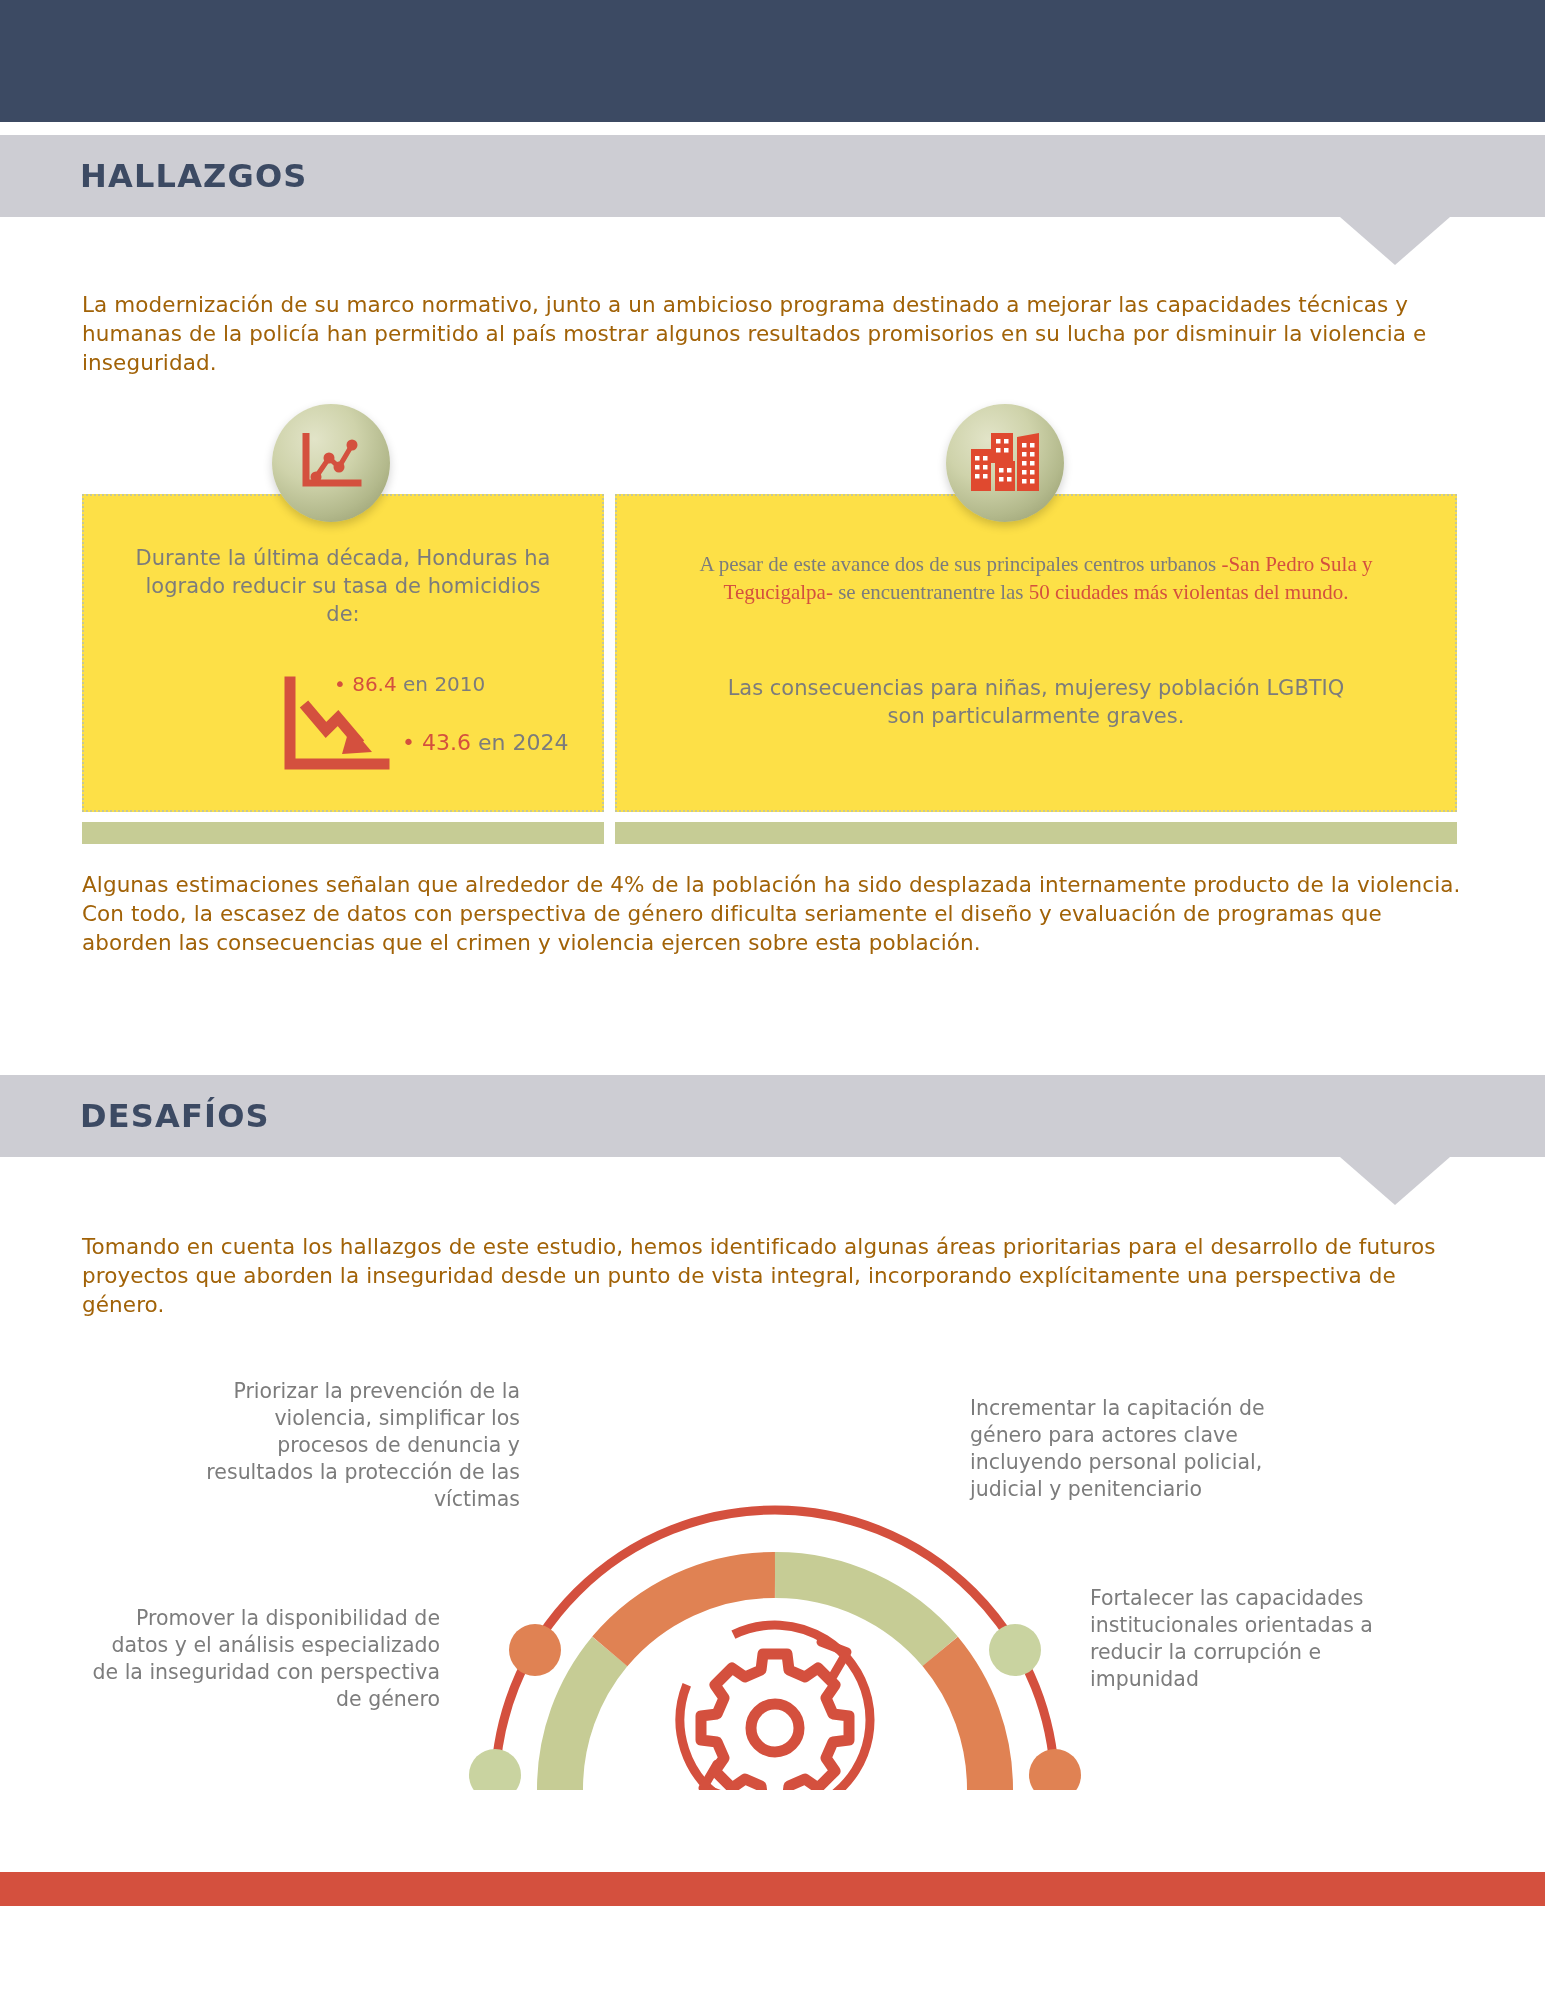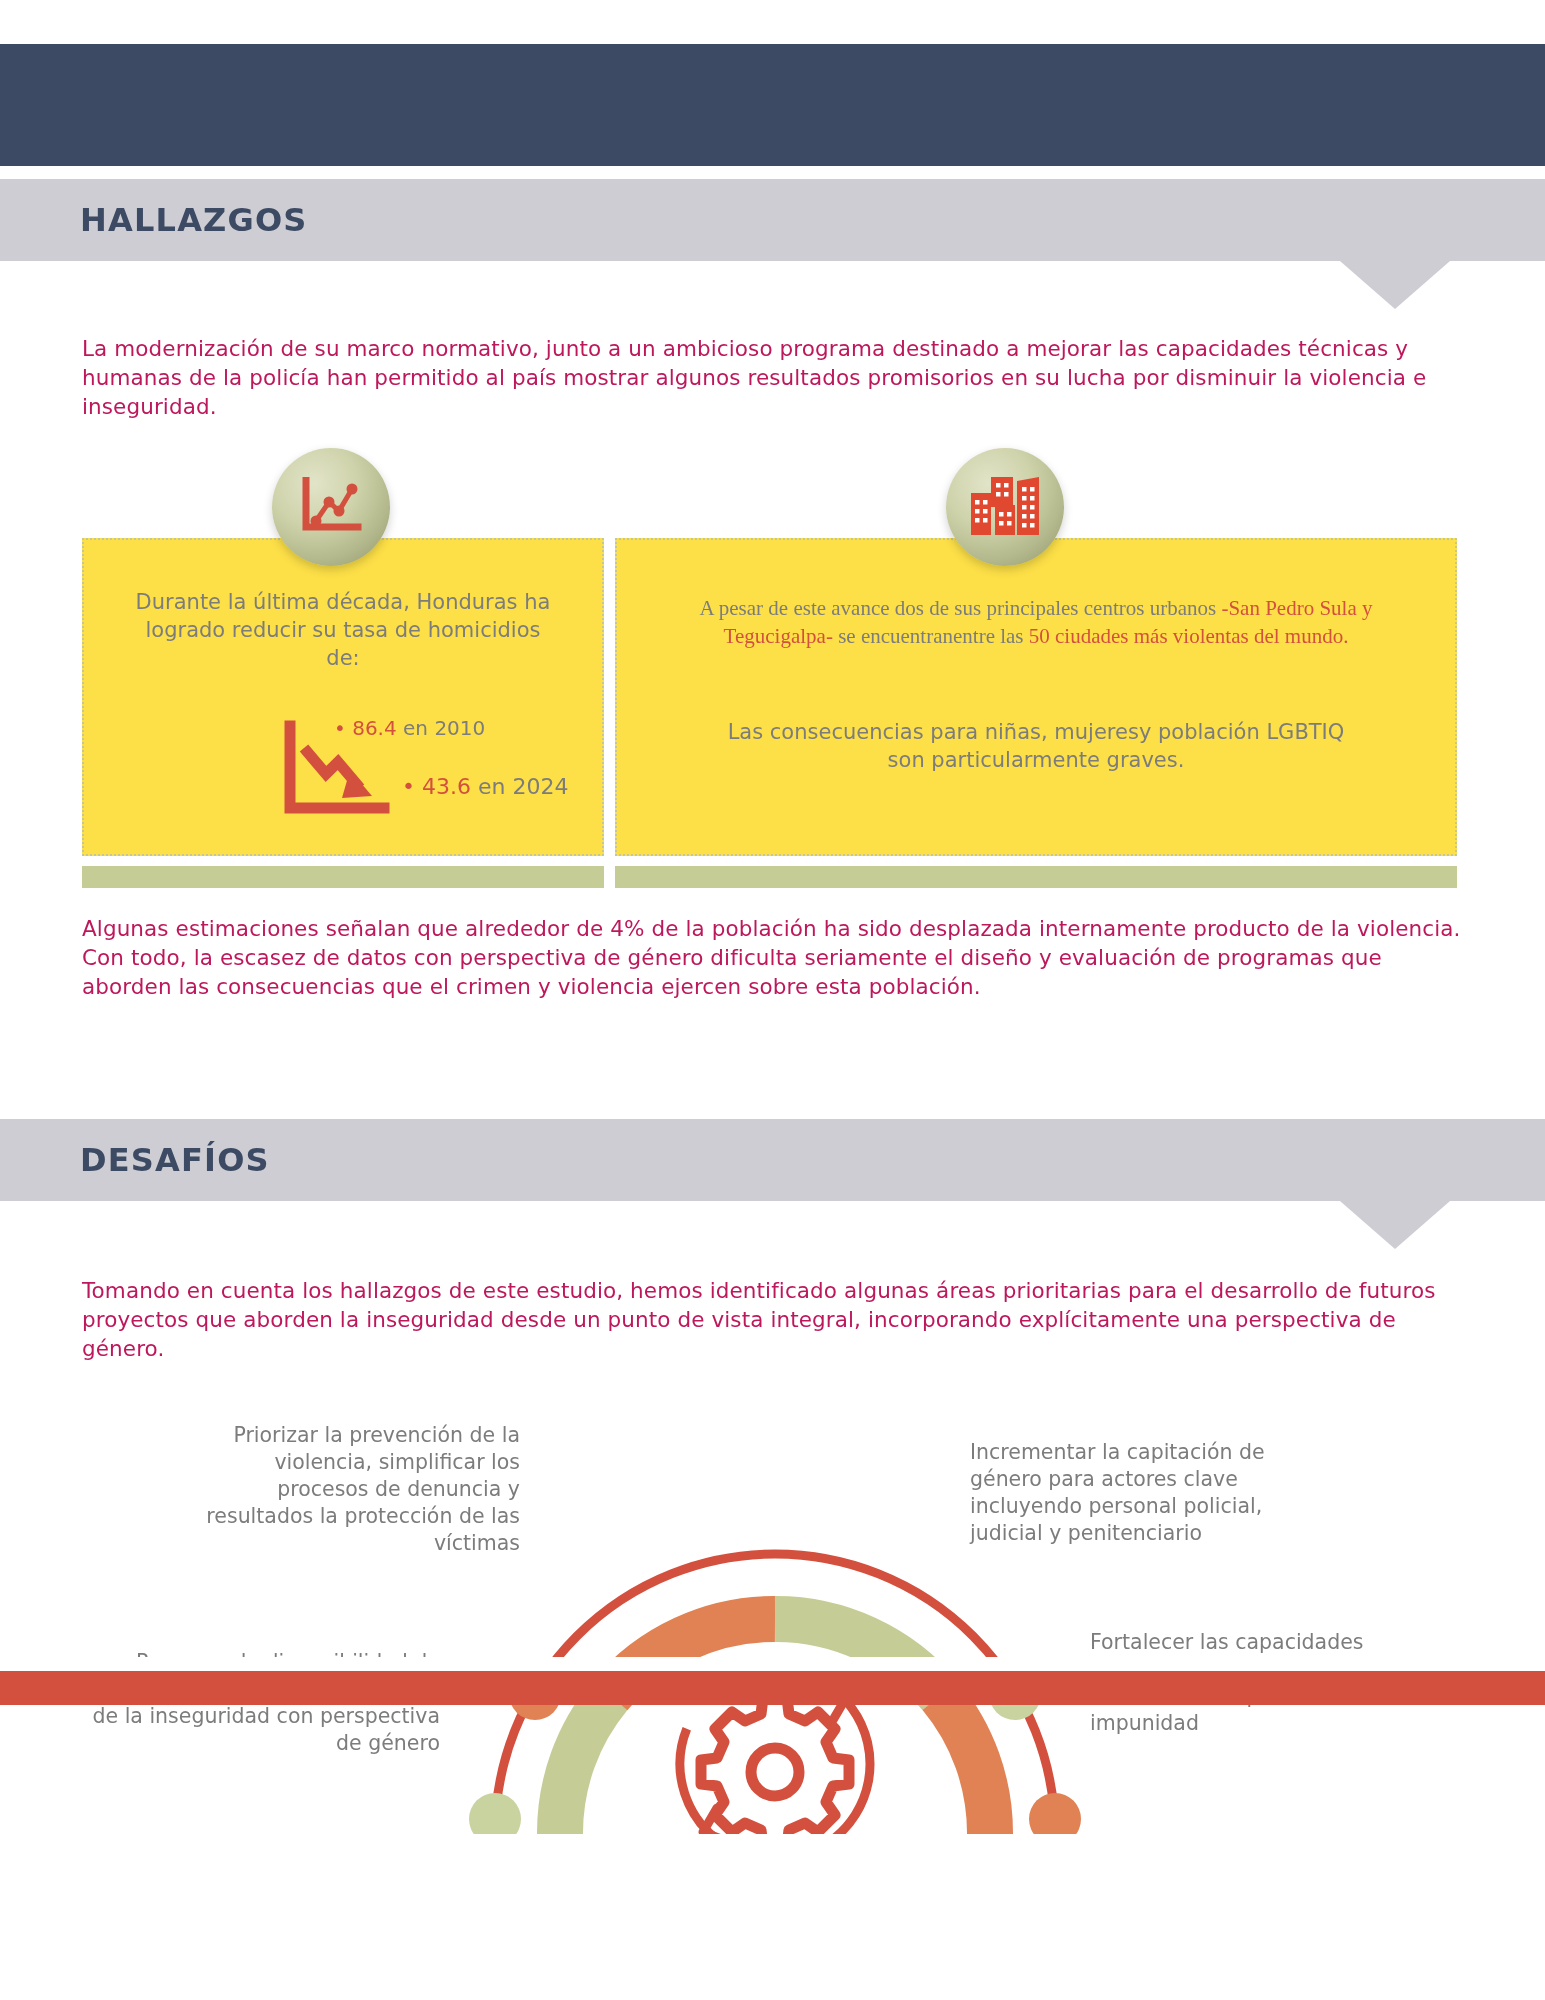--- a/index.html
+++ b/index.html
@@ -1,39 +1,39 @@
 <!DOCTYPE html>
 <html><head>
 <meta charset="utf-8">
 <style>
   html,body{margin:0;padding:0;background:#ffffff;}
   body{
     width:1545px;height:2000px;position:relative;overflow:hidden;
     font-family:"DejaVu Sans","Liberation Sans",sans-serif;
   }
-  .page{position:relative;width:1545px;height:1661px;background:#fff;margin-top:44px;}
+  .page{position:relative;width:1545px;height:1906px;background:#fff;}
 
   
   .topband{position:absolute;left:0;top:0;width:1545px;height:122px;background:#3c4a63;}
 
   
   .sect-band{position:absolute;left:0;width:1545px;height:82px;background:#cdcdd3;}
   .sect-band .band-title{
     position:absolute;left:80px;top:50%;transform:translateY(-50%);
     font-size:32px;font-weight:bold;letter-spacing:1.2px;color:#3c4a63;
   }
   .band-notch{
     position:absolute;width:0;height:0;
     border-left:55px solid transparent;border-right:55px solid transparent;
     border-top:48px solid #cdcdd3;
   }
 
   
   .para{
-    position:absolute;color:#be185d;font-size:21.5px;line-height:29px;
+    position:absolute;color:#a16207;font-size:21.5px;line-height:29px;
     letter-spacing:.1px;
   }
 
   
   .card{
     position:absolute;border:2px dotted #c3c79a;background:#fde047;box-sizing:border-box;
   }
   .card-bar{position:absolute;height:22px;background:#c6cc95;}
   .card-text{
     position:absolute;left:0;right:0;text-align:center;color:#7c7c7c;

